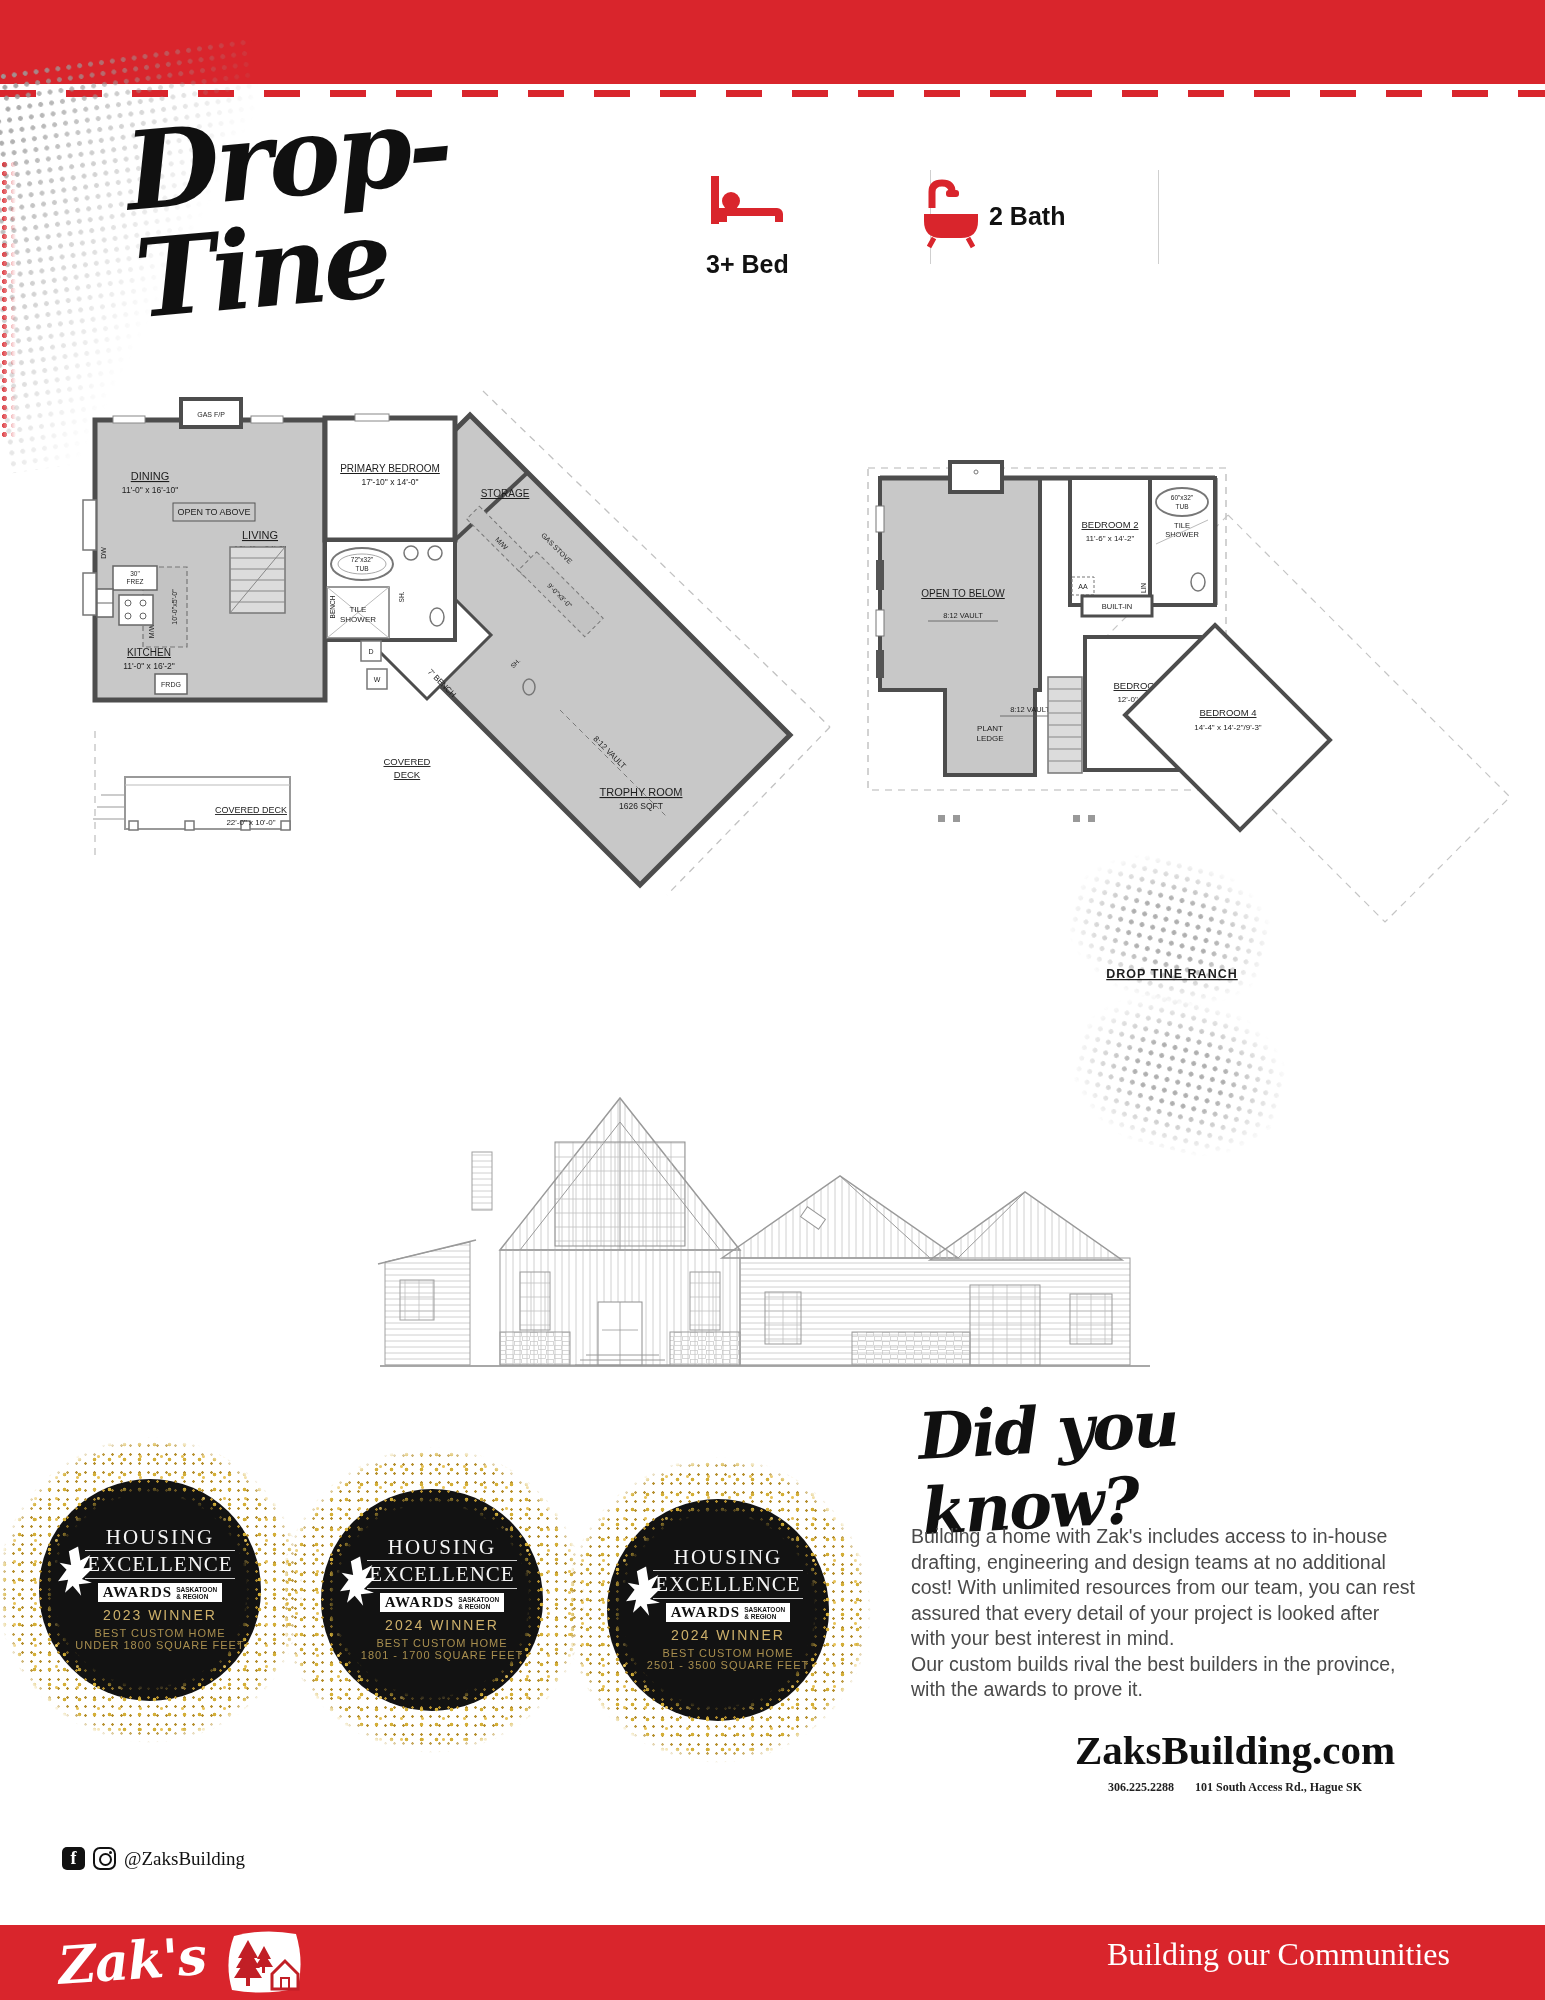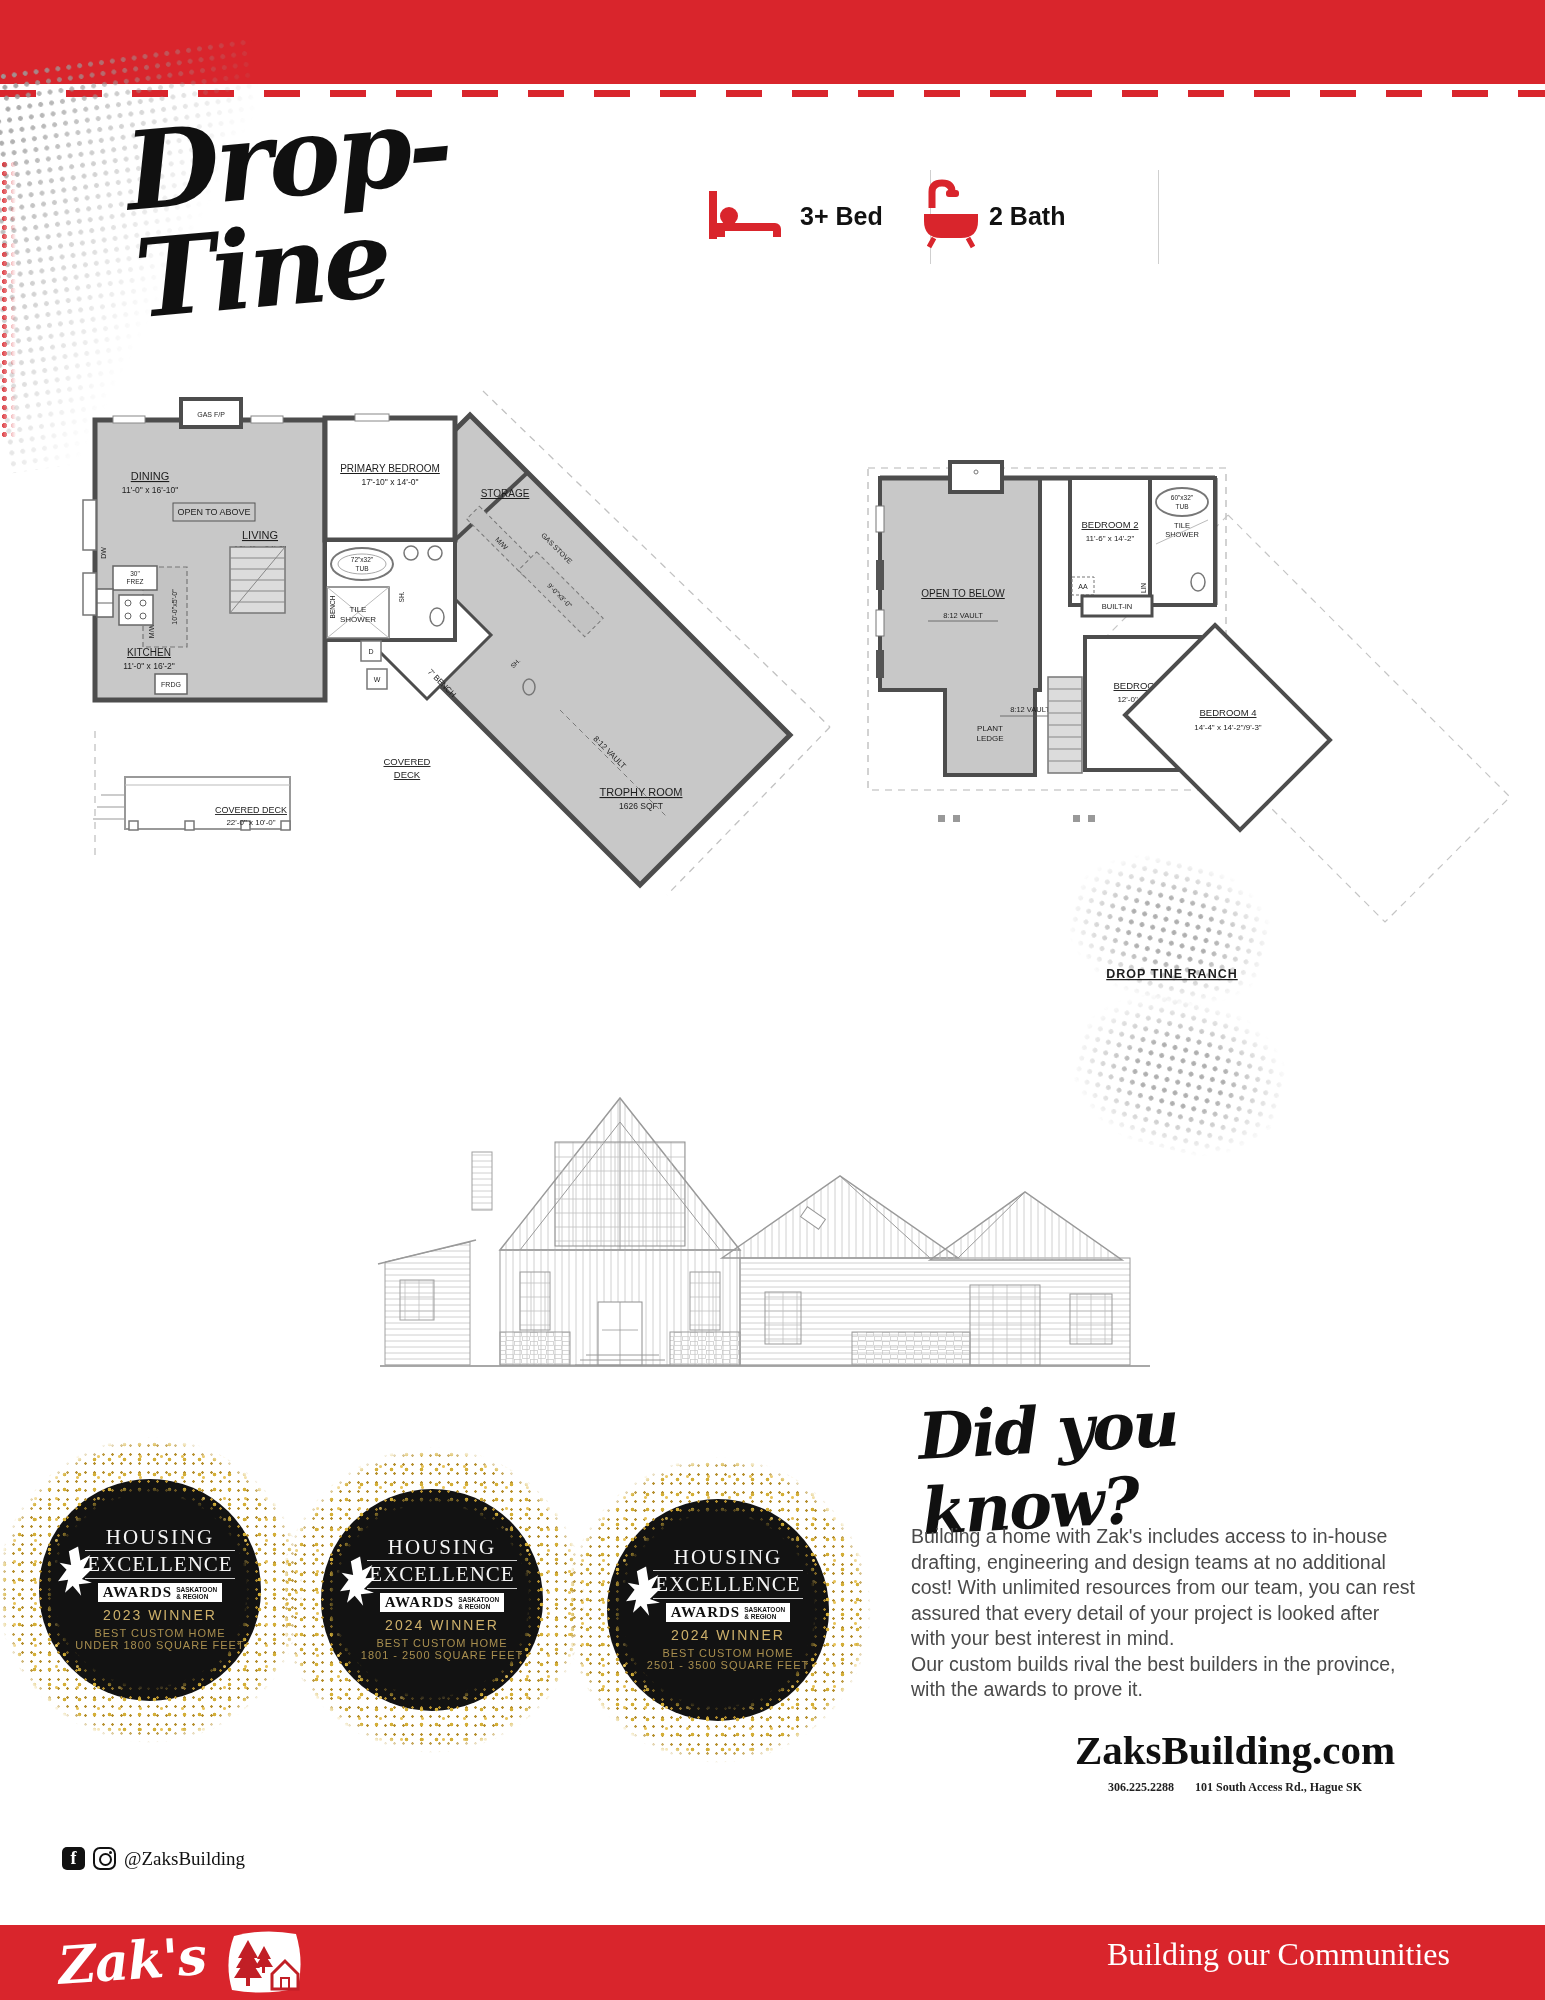--- a/index.html
+++ b/index.html
@@ -92,21 +92,21 @@
 
   <div class="topbar"></div>
   <div class="dashrow"></div>
   <div class="dots tl"></div>
   <div class="dots red"></div>
   <div class="dots r1"></div>
   <div class="dots r2"></div>
 
   <div class="title">Drop-Tine</div>
 
-  <div class="spec" style="left:706px;">
+  <div class="spec" style="left:706px;flex-direction:column;">
     <span>
       <svg width="78" height="62" viewBox="0 0 78 62">
         <rect x="3" y="8" width="8" height="48" fill="#d9252c"></rect>
         <circle cx="23" cy="33" r="9" fill="#d9252c"></circle>
         <path d="M11 40 h58 a6 6 0 0 1 6 6 v8 h-8 v-6 H19 v6 h-8 z" fill="#d9252c"></path>
       </svg>
     </span>
     <span class="spec-label">3+ Bed</span>
   </div>
   <div class="vdiv" style="left:930px;"></div>
@@ -364,21 +364,21 @@
           </svg>
       </span>
       <div class="b-t1">HOUSING</div>
       <div><span class="b-t2">EXCELLENCE</span></div>
       <div class="b-aw">
         <span class="big">AWARDS</span>
         <span class="small"><span>SASKATOON</span><br><span>&amp; REGION</span></span>
       </div>
       <div class="b-yr">2024 WINNER</div>
       <div class="b-c1">BEST CUSTOM HOME</div>
-      <div class="b-c2">1801 - 2500 SQUARE FEET</div>
+      <div class="b-c2">1801 - 1700 SQUARE FEET</div>
     </div>
   </div>
   <div class="badge" style="left:607px;top:1499px;">
     <div class="badge-in">
       <span class="leaf">
         <svg width="40" height="58" viewBox="0 0 52 70">
             <path fill="#fff" d="M30,2 L33,20 L46,13 L37,30 L50,29 L35,44 L48,49 L31,51 L34,66 L23,53 L13,62 L17,45 L4,47 L15,32 L6,23 L21,26 L18,8 Z"></path>
           </svg>
       </span>
       <div class="b-t1">HOUSING</div>

